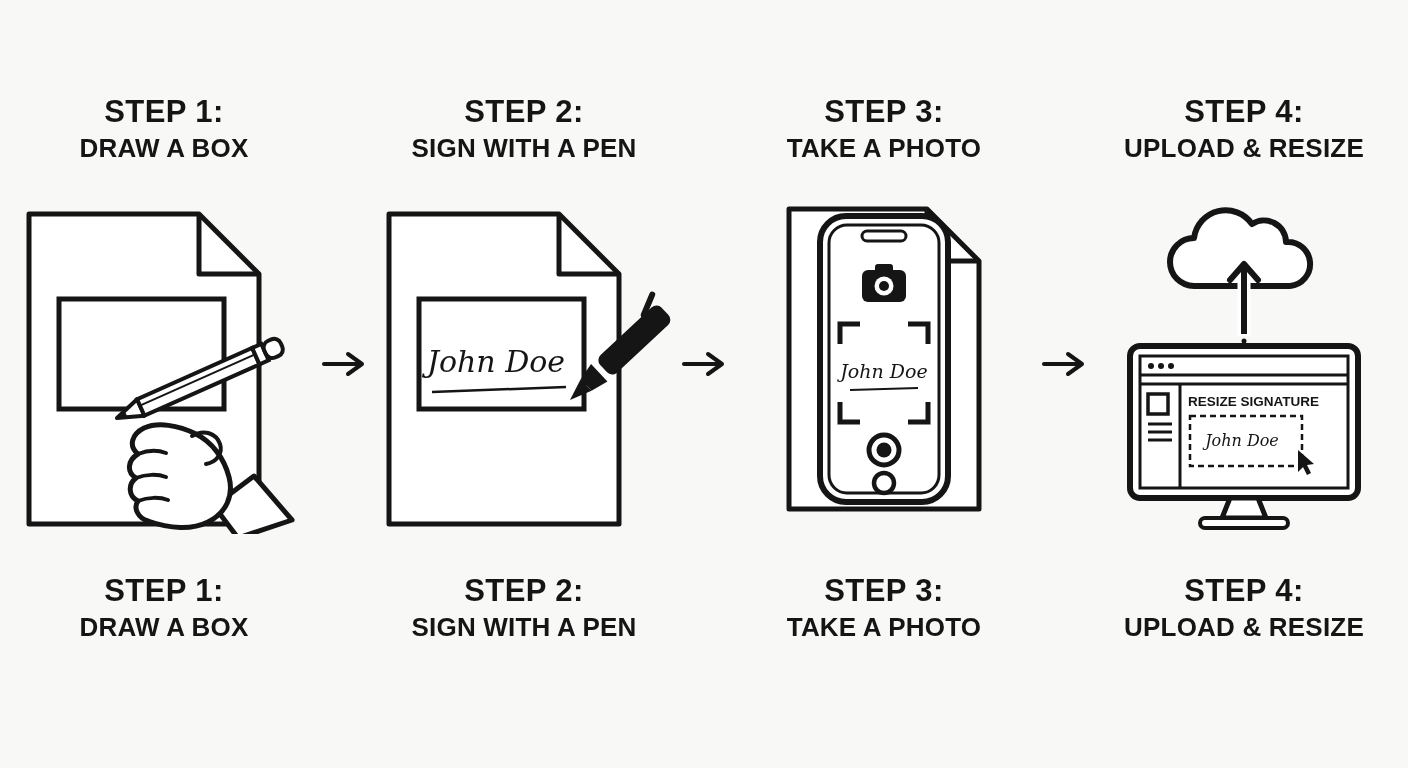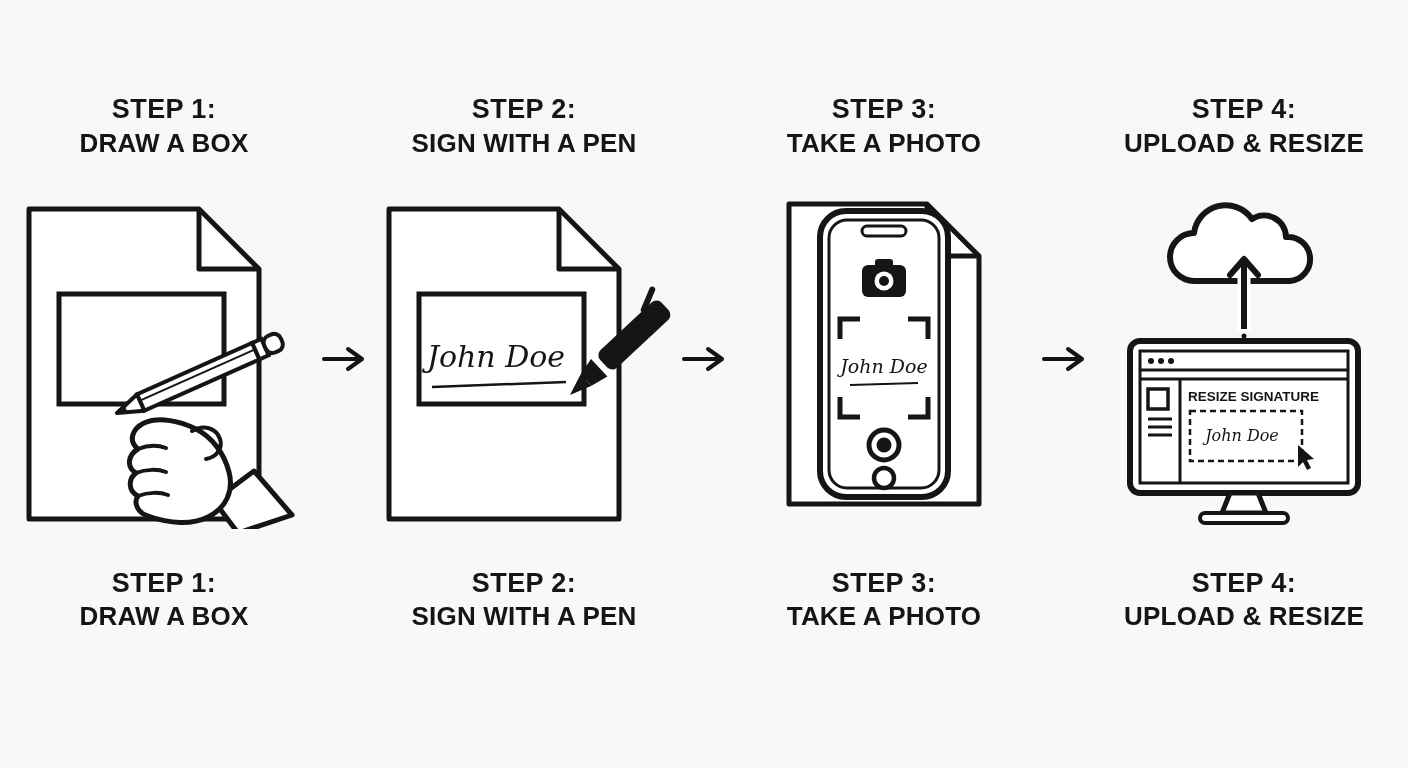--- a/index.html
+++ b/index.html
@@ -7,21 +7,21 @@
   body {
     width:1408px; height:768px; background:var(--bg);
     font-family:"Liberation Sans", sans-serif; color:var(--ink);
     overflow:hidden;
   }
   .canvas { width:1408px; height:768px; padding-top:92px; }
   .row { display:flex; justify-content:center; align-items:flex-start; }
   .cell { width:312px; display:flex; flex-direction:column; align-items:center; }
   .spacer { width:48px; display:flex; justify-content:center; }
   .labels-row .cell { text-align:center; }
-  .step-title { font-size:27px; font-weight:700; letter-spacing:.4px; line-height:1.28; }
+  .step-title { font-size:31px; font-weight:700; letter-spacing:.4px; line-height:1.28; }
   .step-subtitle { font-size:26px; font-weight:700; letter-spacing:.2px; line-height:1.28; }
   .illus-row { margin-top:26px; height:346px; align-items:center; }
   .illus-row .cell { height:346px; justify-content:center; }
   .labels-bottom { margin-top:34px; }
   svg { color:var(--ink); display:block; }
   .arrow-cell { align-self:center; }
 </style>
 </head>
 <body>
 

